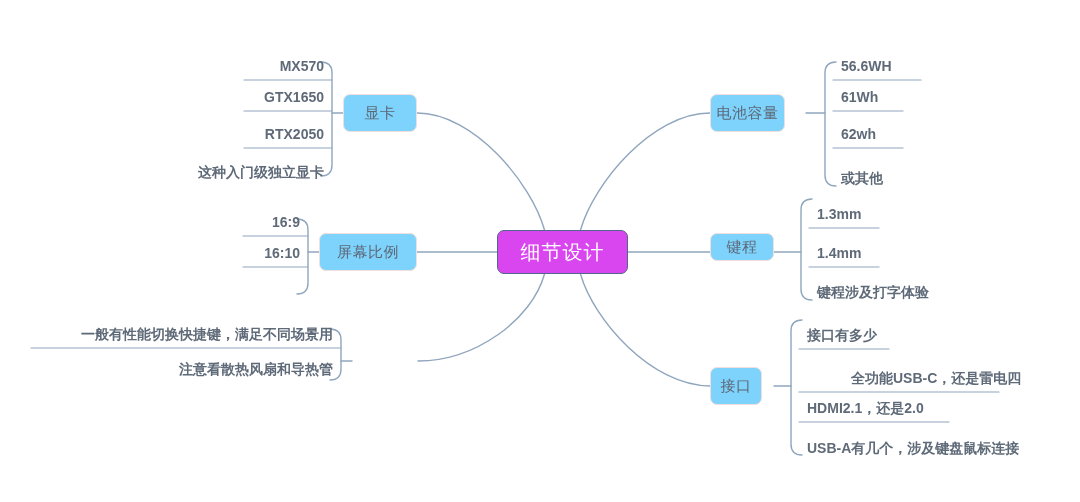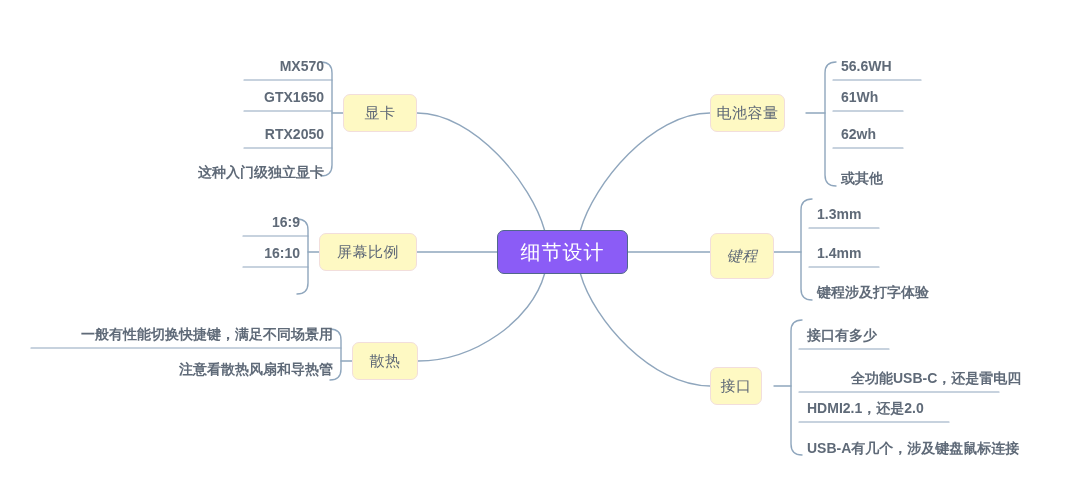--- a/index.html
+++ b/index.html
@@ -22,35 +22,35 @@
     width: 1080px;
     height: 502px;
     pointer-events: none;
   }
   .root-node {
     position: absolute;
     box-sizing: border-box;
     display: flex;
     align-items: center;
     justify-content: center;
-    background: #8b5cf6;
+    background: #d946ef;
     border: 1px solid #51688a;
     border-radius: 7px;
     color: #ffffff;
     font-size: 20px;
     letter-spacing: 1px;
     z-index: 3;
   }
   .branch-node {
     position: absolute;
     box-sizing: border-box;
     display: flex;
     align-items: center;
     justify-content: center;
-    background: #fef9c3;
+    background: #7dd3fc;
     border: 1px solid #f2dedc;
     border-radius: 7px;
     color: #5d6776;
     font-size: 15px;
     letter-spacing: 0.5px;
     z-index: 3;
   }
   .leaf {
     position: absolute;
     box-sizing: border-box;
@@ -107,29 +107,28 @@
     </svg>
 <div class="root-node" style="left: 497px; top: 230px; width: 131px; height: 44px;">细节设计</div>
     <div class="branch-node" style="left: 343px; top: 94px; width: 74px; height: 38px;">显卡</div>
     <div class="leaf right-align" style="top: 58px; right: 756px;">MX570</div>
     <div class="leaf right-align" style="top: 89px; right: 756px;">GTX1650</div>
     <div class="leaf right-align" style="top: 126px; right: 756px;">RTX2050</div>
     <div class="leaf right-align" style="top: 164px; right: 756px;">这种入门级独立显卡</div>
     <div class="branch-node" style="left: 319px; top: 233px; width: 98px; height: 38px;">屏幕比例</div>
     <div class="leaf right-align" style="top: 214px; right: 780px;">16:9</div>
     <div class="leaf right-align" style="top: 245px; right: 780px;">16:10</div>
-    <div class="branch-node" style="left: 352px; top: 342px; width: 66px; height: 38px;">散热</div>
     <div class="leaf right-align" style="top: 361px; right: 747px;">注意看散热风扇和导热管</div>
     <div class="leaf right-align" style="top: 326px; right: 747px;">一般有性能切换快捷键，满足不同场景用</div>
     <div class="branch-node" style="left: 710px; top: 94px; width: 75px; height: 38px;">电池容量</div>
     <div class="leaf left-align" style="top: 58px; left: 841px;">56.6WH</div>
     <div class="leaf left-align" style="top: 89px; left: 841px;">61Wh</div>
     <div class="leaf left-align" style="top: 126px; left: 841px;">62wh</div>
     <div class="leaf left-align" style="top: 170px; left: 841px;">或其他</div>
-    <div class="branch-node" style="left: 710px; top: 233px; width: 64px; height: 46px; font-style: italic;">键程</div>
+    <div class="branch-node" style="left: 710px; top: 233px; width: 64px; height: 28px;">键程</div>
     <div class="leaf left-align" style="top: 206px; left: 817px;">1.3mm</div>
     <div class="leaf left-align" style="top: 245px; left: 817px;">1.4mm</div>
     <div class="leaf left-align" style="top: 284px; left: 817px;">键程涉及打字体验</div>
     <div class="branch-node" style="left: 710px; top: 367px; width: 52px; height: 38px;">接口</div>
     <div class="leaf left-align" style="top: 327px; left: 807px;">接口有多少</div>
     <div class="leaf left-align" style="top: 370px; left: 807px; margin-left: 44px;">全功能USB-C，还是雷电四</div>
     <div class="leaf left-align" style="top: 400px; left: 807px;">HDMI2.1，还是2.0</div>
     <div class="leaf left-align" style="top: 440px; left: 807px;">USB-A有几个，涉及键盘鼠标连接</div>
   </div>
 

